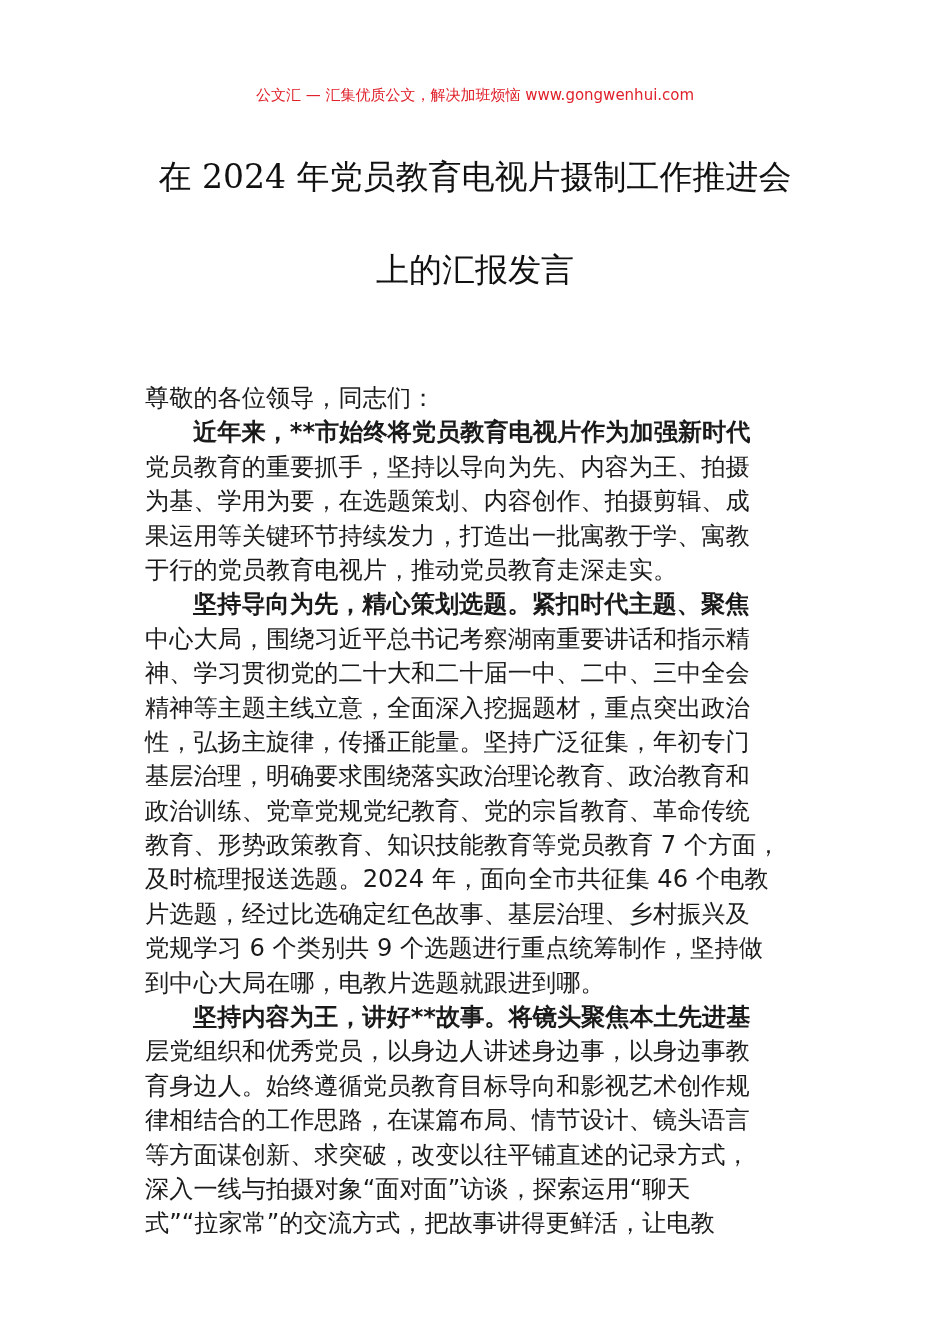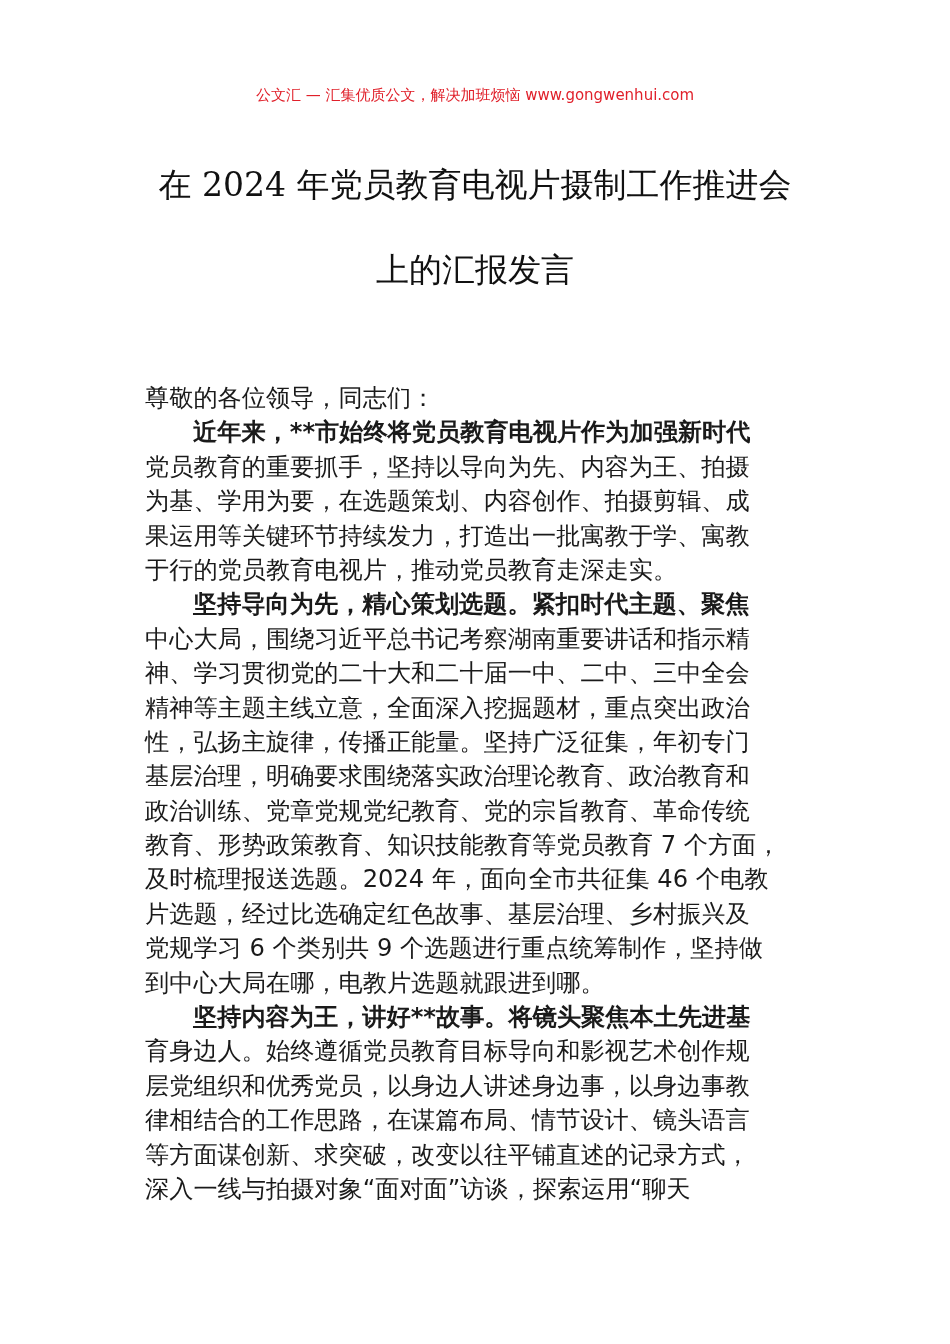--- a/index.html
+++ b/index.html
@@ -5,21 +5,21 @@
   html, body { margin: 0; padding: 0; background: #ffffff; }
   body { width: 950px; height: 1344px; position: relative; overflow: hidden; font-family: "DejaVu Sans", sans-serif; color: #111; }
   .header {
     position: absolute; top: 86px; left: 0; width: 950px; text-align: center;
     font-size: 15px; color: #e0202a; letter-spacing: 0px;
   }
   .title {
     position: absolute; left: 0; width: 950px; text-align: center;
     font-family: "DejaVu Serif", serif; font-size: 33px; color: #111;
   }
-  .title.l1 { top: 163px; }
+  .title.l1 { top: 155px; }
   .title.l2 { top: 248px; }
   .body {
     position: absolute; top: 338px; left: 145px; width: 680px;
     font-size: 24.2px; line-height: 34.4px; color: #1a1a1a; margin-top: 43px;
   }
   .line { white-space: nowrap; height: 34.4px; }
   .indent { padding-left: 48px; font-weight: bold; }
 </style>
 </head>
 <body>
@@ -42,18 +42,19 @@
   <div class="line">精神等主题主线立意，全面深入挖掘题材，重点突出政治</div>
   <div class="line">性，弘扬主旋律，传播正能量。坚持广泛征集，年初专门</div>
   <div class="line">基层治理，明确要求围绕落实政治理论教育、政治教育和</div>
   <div class="line">政治训练、党章党规党纪教育、党的宗旨教育、革命传统</div>
   <div class="line">教育、形势政策教育、知识技能教育等党员教育 7 个方面，</div>
   <div class="line">及时梳理报送选题。2024 年，面向全市共征集 46 个电教</div>
   <div class="line">片选题，经过比选确定红色故事、基层治理、乡村振兴及</div>
   <div class="line">党规学习 6 个类别共 9 个选题进行重点统筹制作，坚持做</div>
   <div class="line">到中心大局在哪，电教片选题就跟进到哪。</div>
   <div class="line indent">坚持内容为王，讲好**故事。将镜头聚焦本土先进基</div>
+  <div class="line">层党组织和优秀党员，以身边人讲述身边事，以身边事教</div>
   <div class="line">育身边人。始终遵循党员教育目标导向和影视艺术创作规</div>
-  <div class="line">层党组织和优秀党员，以身边人讲述身边事，以身边事教</div>
   <div class="line">律相结合的工作思路，在谋篇布局、情节设计、镜头语言</div>
   <div class="line">等方面谋创新、求突破，改变以往平铺直述的记录方式，</div>
   <div class="line">深入一线与拍摄对象“面对面”访谈，探索运用“聊天</div>
+  <div class="line">式”“拉家常”的交流方式，把故事讲得更鲜活，让电教</div>
 </div>
 
 </body></html>

